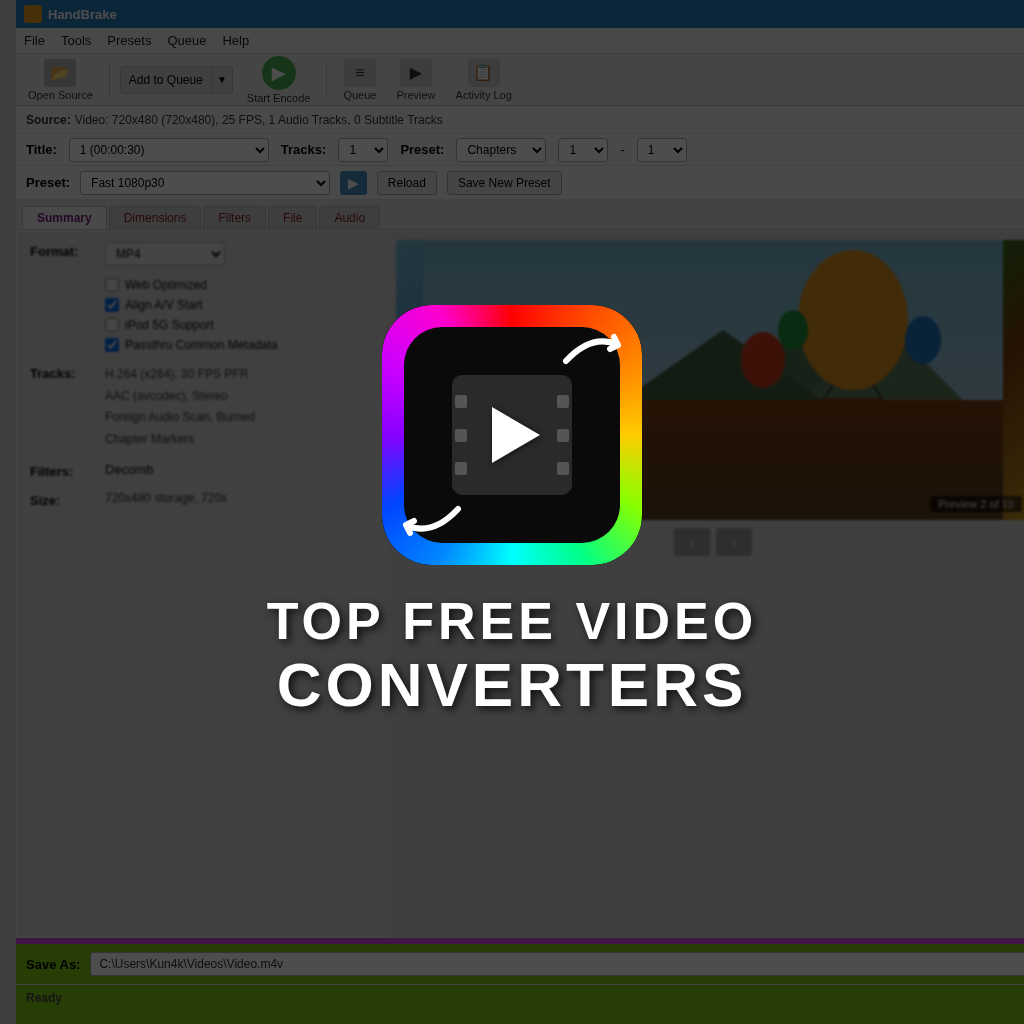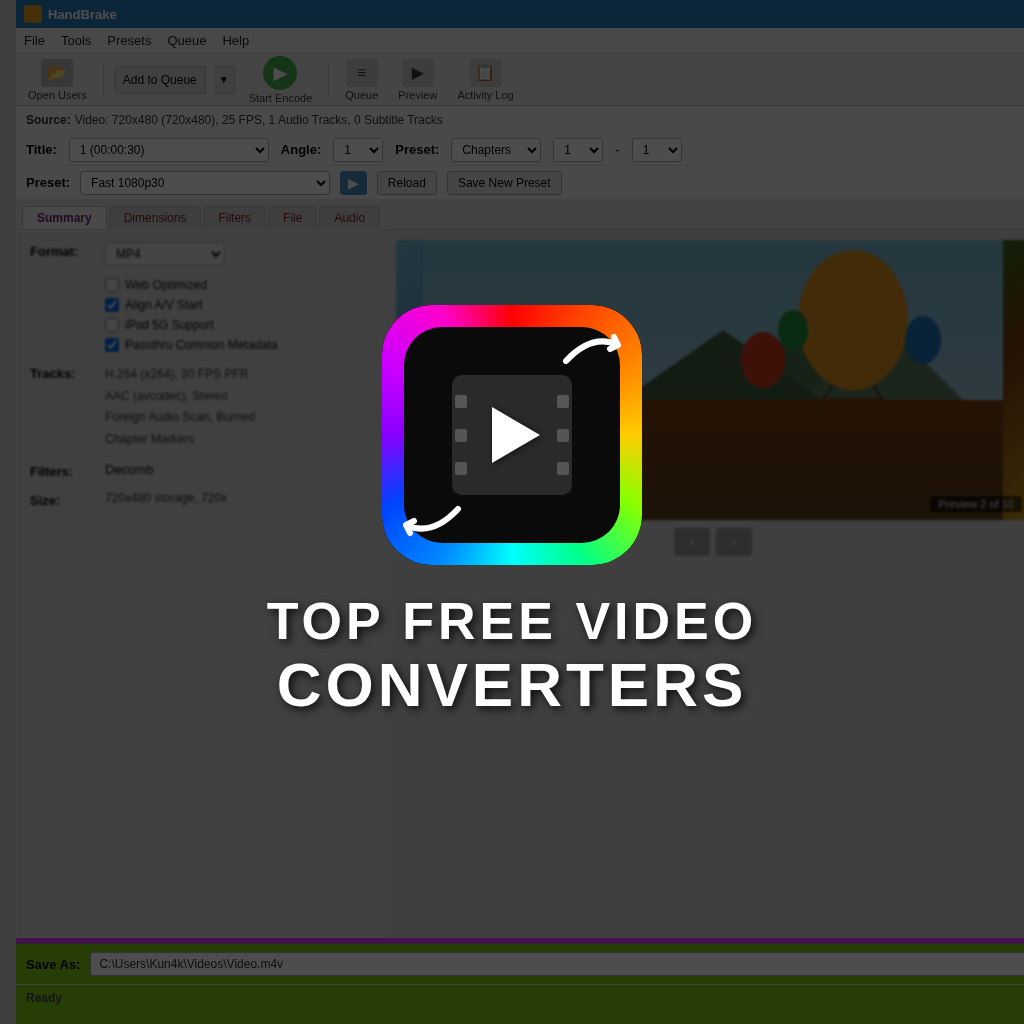--- a/index.html
+++ b/index.html
@@ -91,21 +91,21 @@
     }
     .toolbar-divider {
       width: 1px;
       height: 36px;
       background: #bbb;
       margin: 0 2px;
     }
     .add-queue-btn {
       display: flex;
       align-items: center;
-      gap: 8px;
+      gap: 0;
     }
     .add-queue-main {
       background: #d8d8d8;
       border: 1px solid #bbb;
       padding: 3px 8px;
       border-radius: 3px 0 0 3px;
       font-size: 12px;
       cursor: pointer;
       height: 28px;
       display: flex;
@@ -387,21 +387,21 @@
     <span>File</span>
     <span>Tools</span>
     <span>Presets</span>
     <span>Queue</span>
     <span>Help</span>
   </div>
 
   <div class="toolbar">
     <div class="toolbar-btn">
       <div class="toolbar-icon open">📂</div>
-      <span>Open Users</span>
+      <span>Open Source</span>
     </div>
     <div class="toolbar-divider"></div>
     <div class="add-queue-btn">
       <div class="add-queue-main">
         <span>Add to Queue</span>
       </div>
       <div class="add-queue-arrow">▼</div>
     </div>
     <div class="toolbar-btn">
       <div class="toolbar-icon play-btn">▶</div>
@@ -425,21 +425,21 @@
   <div class="source-bar">
     <span class="source-label">Source:</span>
     <span>Video: 720x480 (720x480), 25 FPS, 1 Audio Tracks, 0 Subtitle Tracks</span>
   </div>
 
   <div class="title-row">
     <span class="field-label">Title:</span>
     <select class="title-select">
       <option>1 (00:00:30)</option>
     </select>
-    <span class="field-label">Angle:</span>
+    <span class="field-label">Tracks:</span>
     <select class="angle-select">
       <option>1</option>
     </select>
     <span class="field-label">Preset:</span>
     <select class="range-select">
       <option>Chapters</option>
     </select>
     <select class="chapter-select">
       <option>1</option>
     </select>

